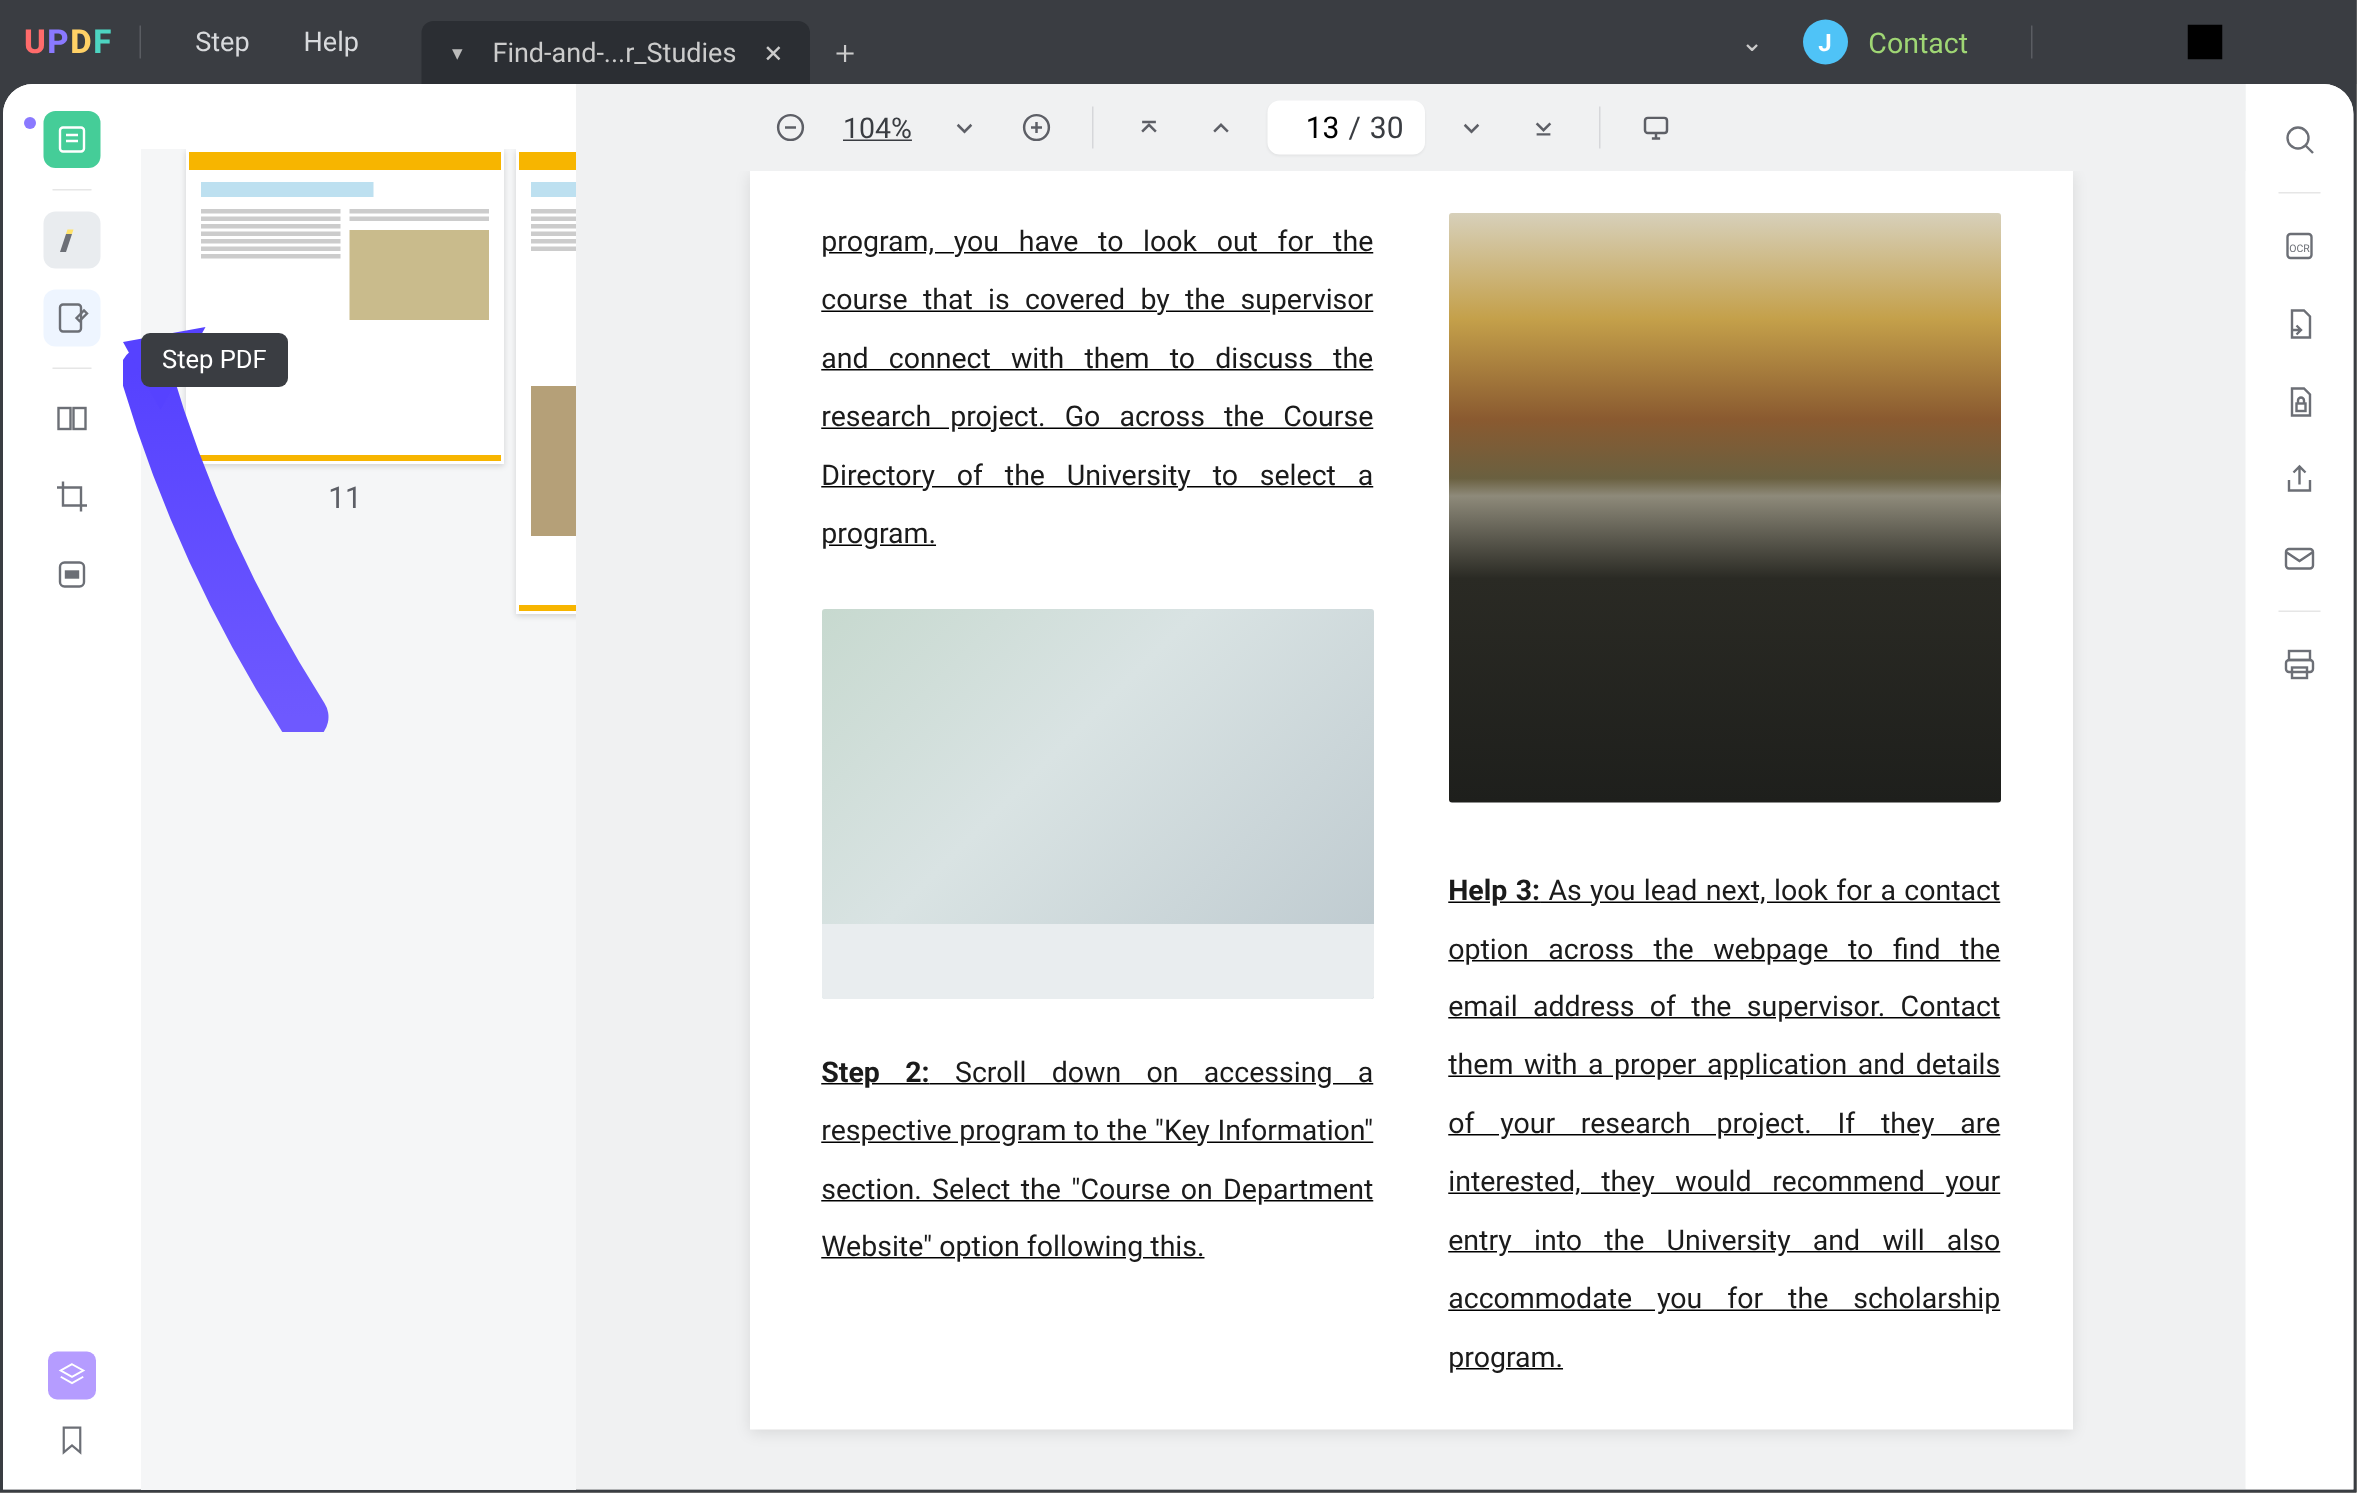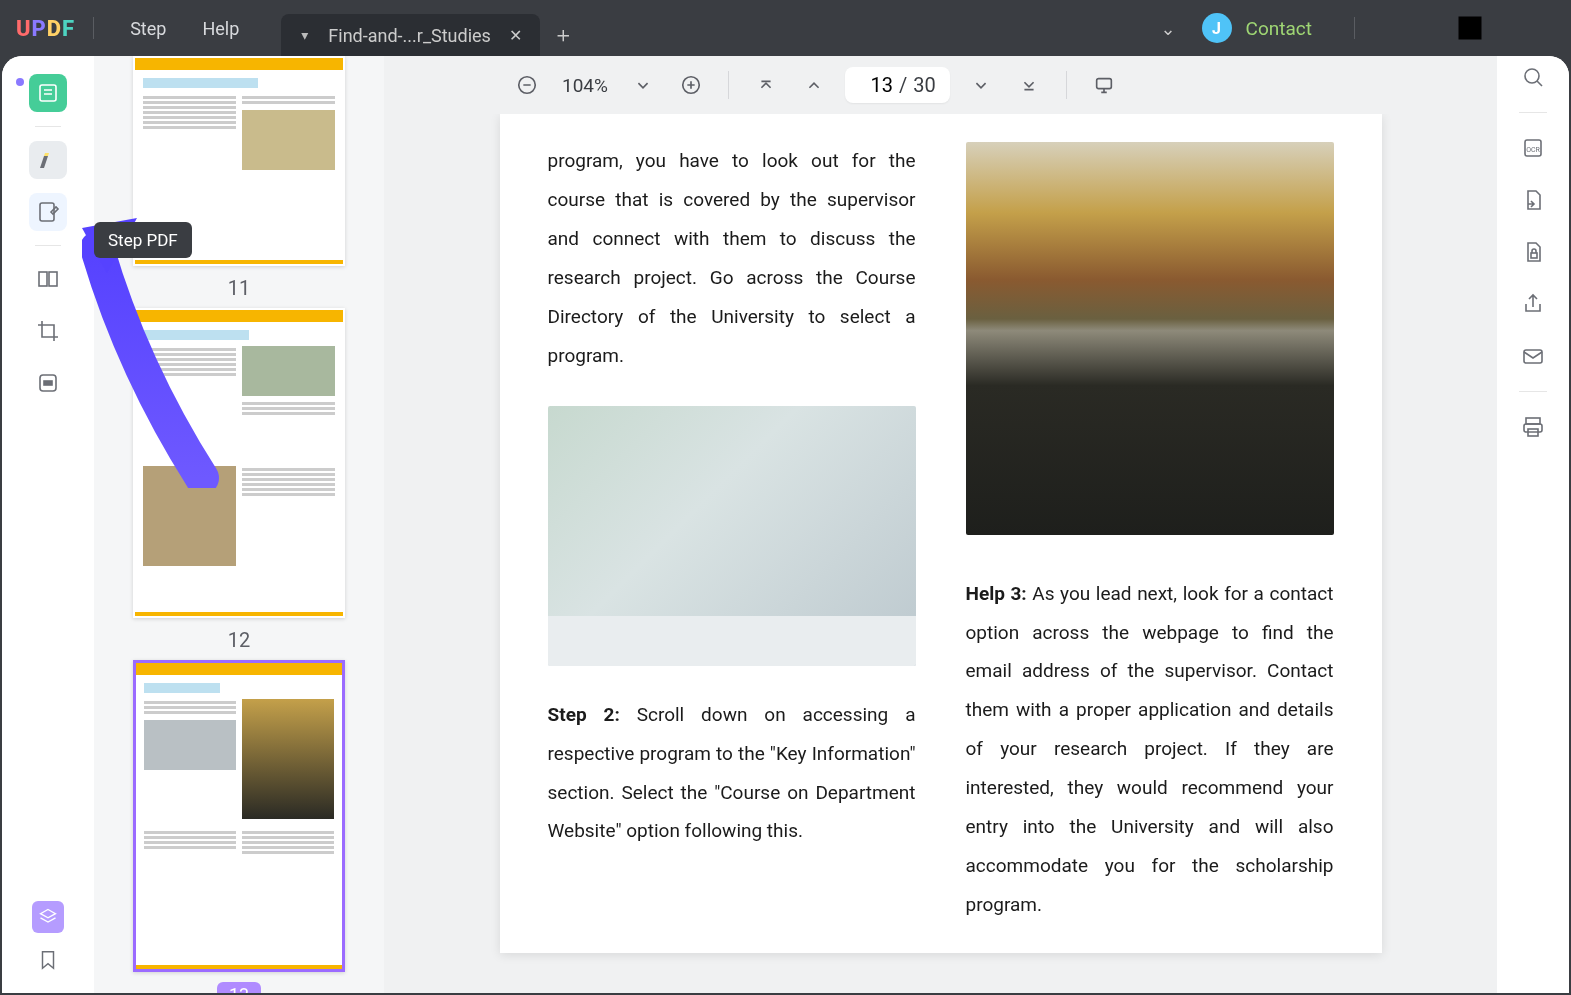--- a/index.html
+++ b/index.html
@@ -34,50 +34,50 @@
   .small-dot { position:absolute; left:14px; top:22px; width:8px; height:8px; background:#8a79ff; border-radius:50%;}
   .tool-sep{ width:26px; height:1px; background:#e6e6e6; }
   .annotate-marker{ background:#e9ecef;}
   .left-bottom{ position:absolute; bottom:18px; display:flex; flex-direction:column; align-items:center; gap:16px;}
   .layers{ width:32px;height:32px;background:#b59cff;border-radius:6px;display:flex;align-items:center;justify-content:center;}
   .layers svg{stroke:#fff;width:20px;height:20px;}
   .bookmark svg{stroke:#6c6f76;width:22px;height:22px;fill:none;stroke-width:1.6;}
   .tooltip{ position:absolute; left:94px; top:222px; background:#3a3d42; color:#fff; padding:8px 14px; border-radius:6px; font-size:17px; z-index:50; white-space:nowrap;}
   .arrow-annot{position:absolute;left:82px;top:218px;z-index:49;width:150px;height:270px;pointer-events:none;}
   
-  .thumbs { width:290px; background:#f5f6f7; overflow-y:auto; padding:0 30px 40px 30px; display:flex; flex-direction:column; gap:8px;}
+  .thumbs { width:290px; background:#f5f6f7; overflow-y:auto; padding:0 30px 40px 30px; display:flex; flex-direction:row; gap:8px;margin-top:43px;}
   .thumb { display:flex; flex-direction:column; align-items:center;}
   .thumb-page{ width:212px; background:#fff; box-shadow:0 1px 4px rgba(0,0,0,.15); border:2px solid transparent; position:relative;}
   .thumb-page.sel{border:3px solid #9b6bff;}
   .tp-head{height:12px;background:#f7b500;}
   .tp-body{height:190px;background:#fff; padding:8px; font-size:4px; color:#444;}
   .tp-body.tall{height:290px;}
   .tp-foot{height:4px;background:#f7b500;}
   .thumb-num{ color:#5d5f66; font-size:20px; margin-top:10px;}
   .thumb-num-badge{ background:#b08bff; color:#fff; padding:2px 12px; border-radius:6px; font-size:18px; margin-top:10px;}
   
   .viewer { flex:1; display:flex; flex-direction:column; background:#f0f1f2; position:relative;}
   .toolbar { height:58px; display:flex; align-items:center; justify-content:flex-start; gap:14px; padding:0 22px; background:#f0f1f2;}
   .tbtn { width:34px; height:34px; display:flex; align-items:center; justify-content:center; cursor:pointer; color:#5d5f66; border-radius:6px;}
   .tbtn svg{width:22px;height:22px;stroke:#5d5f66;fill:none;stroke-width:1.8;}
-  .zoomv{ font-size:19px; color:#3a3d42; padding:0 4px;}
+  .zoomv{ font-size:19px; color:#3a3d42; padding:0 4px;text-decoration:underline;}
   .tbar-sep{ width:1px; height:28px; background:#d6d7da; margin:0 6px;}
   .pagebox{ background:#fff; border-radius:8px; padding:6px 14px; font-size:20px; color:#3a3d42; display:flex; align-items:center; gap:6px; box-shadow:0 1px 2px rgba(0,0,0,.06);}
   .pagebox input{border:none;width:34px;font-size:20px;text-align:right;outline:none;}
-  .page-content{ flex:1; overflow:auto; display:flex; justify-content:center;}
+  .page-content{ flex:1; overflow:auto; display:flex; justify-content:center;text-decoration:underline;}
   .page{ width:882px; background:#fff; box-shadow:0 2px 10px rgba(0,0,0,.1); margin-bottom:40px; display:flex; gap:50px; padding:28px 48px;}
   .col{ width:370px; display:flex; flex-direction:column; }
   .para{ font-size:19px; color:#1b1b1b; line-height:2.05; text-align:justify; text-align-last:left;}
   .bold{font-weight:700;}
   .imgph{ width:100%; border-radius:2px; }
   .students-img{ height:260px; margin:30px 0; background:linear-gradient(135deg,#c7d9cf 0%,#d9e3e3 40%,#bcc8ce 100%); position:relative; overflow:hidden;}
   .students-img::before{content:'';position:absolute;bottom:0;left:0;right:0;height:50px;background:#e9edef;}
   .cambridge-img{ height:560px; margin-bottom:40px; background:linear-gradient(to bottom,#d7d0ba 0%,#c4a04a 18%,#8a5a30 35%,#6a6040 45%,#8e8a7a 48%,#2a2a24 62%,#1e1f1c 100%); position:relative;}
   
-  .right-tools{ width:72px; background:#fff; display:flex; flex-direction:column; align-items:center; padding-top:4px; gap:18px;}
+  .right-tools{ width:72px; background:#fff; display:flex; flex-direction:column; align-items:center; padding-top:20px; gap:18px;}
   .rtool{width:34px;height:34px;display:flex;align-items:center;justify-content:center;cursor:pointer;}
   .rtool svg{width:24px;height:24px;stroke:#6c6f76;fill:none;stroke-width:1.6;}
   .r-sep{width:28px;height:1px;background:#e6e6e6;}
 </style>
 </head>
 <body>
 
 <div class="root">
 
   <div class="titlebar">

